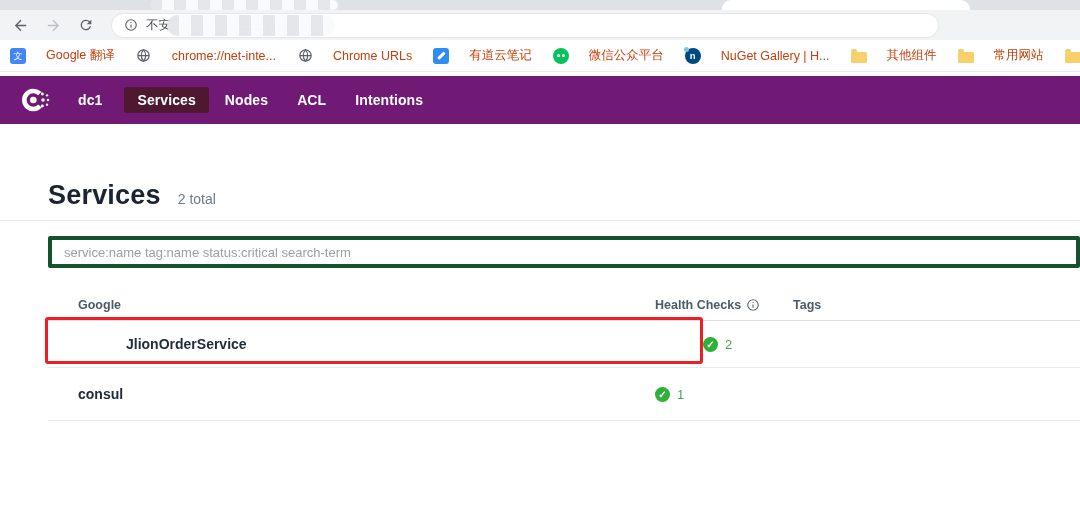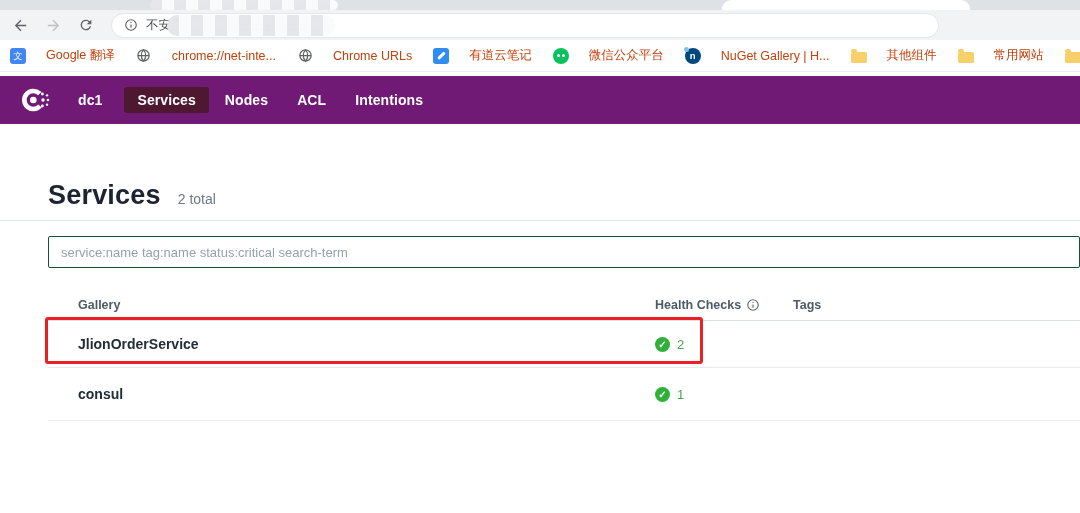--- a/index.html
+++ b/index.html
@@ -49,27 +49,27 @@
   .nav-item{color:#fff;font-size:14px;font-weight:600;padding:5px 13px;margin-right:3px;border-radius:3px;white-space:nowrap;cursor:pointer;letter-spacing:.1px;}
   .nav-item.dc{margin-right:12px;padding:5px 10px;}
   .nav-item.active{background:#4e1830;}
 
   
   .content{position:absolute;left:0;top:124px;width:1080px;height:389px;background:#fff;}
   .page-head{margin:56px 0 0 48px;display:flex;align-items:baseline;}
   .page-title{font-size:27px;font-weight:700;color:#1b2430;letter-spacing:.2px;}
   .page-total{font-size:14px;color:#6c7a89;margin-left:17px;}
   .head-divider{margin-top:9px;height:1px;background:#e2e8ee;width:1080px;}
-  .search{display:block;margin:15px 0 0 48px;width:1032px;height:32px;border:1px solid #14532d;border-radius:2px;padding:0 12px;font-size:13px;color:#33414e;outline:none;font-family:"Liberation Sans",sans-serif;}
+  .search{display:block;margin:15px 0 0 48px;width:1032px;height:32px;border:4px solid #14532d;border-radius:2px;padding:0 12px;font-size:13px;color:#33414e;outline:none;font-family:"Liberation Sans",sans-serif;}
   .search::placeholder{color:#95a1ab;opacity:1;}
 
   .tbl{margin-left:48px;width:1032px;margin-top:21px;font-size:13px;}
   .thead{display:flex;align-items:center;height:32px;border-bottom:1px solid #d9dfe5;color:#4d5a66;font-weight:600;font-size:12.5px;}
   .trow{display:flex;align-items:center;border-bottom:1px solid #e6eaee;cursor:pointer;}
-  .trow.r1{height:47px;}
+  .trow.r1{height:47px;padding-left:48px;}
   .trow.r2{height:53px;}
   .col-svc{width:607px;padding-left:30px;flex:none;}
   .col-hc{width:138px;flex:none;display:flex;align-items:flex-end;}
   .col-tags{flex:1;}
   .svc-name{font-size:14px;font-weight:600;color:#212d38;}
   .hc-badge{display:flex;align-items:center;}
   .hc-ic{width:15px;height:15px;border-radius:50%;background:#2eb039;color:#fff;font-size:10px;line-height:15px;text-align:center;flex:none;font-weight:700;}
   .hc-count{margin-left:7px;color:#4aa552;font-size:13px;}
   .th-info{margin-left:5px;display:flex;}
 
@@ -205,21 +205,21 @@
   <div class="content">
     <div class="page-head">
       <span class="page-title">Services</span>
       <span class="page-total">2 total</span>
     </div>
     <div class="head-divider"></div>
     <input class="search" type="text" placeholder="service:name tag:name status:critical search-term" style="">
 
     <div class="tbl">
       <div class="thead">
-        <span class="col-svc">Gallery</span>
+        <span class="col-svc">Google</span>
         <span class="col-hc">
           <span>Health Checks</span>
           <span class="th-info">
             <svg width="14" height="14" viewBox="0 0 24 24" fill="none" stroke="#5f6b76" stroke-width="2">
                 <circle cx="12" cy="12" r="9"></circle>
                 <line x1="12" y1="11" x2="12" y2="16.5"></line>
                 <line x1="12" y1="7" x2="12" y2="8.5"></line>
               </svg>
           </span>
         </span>

